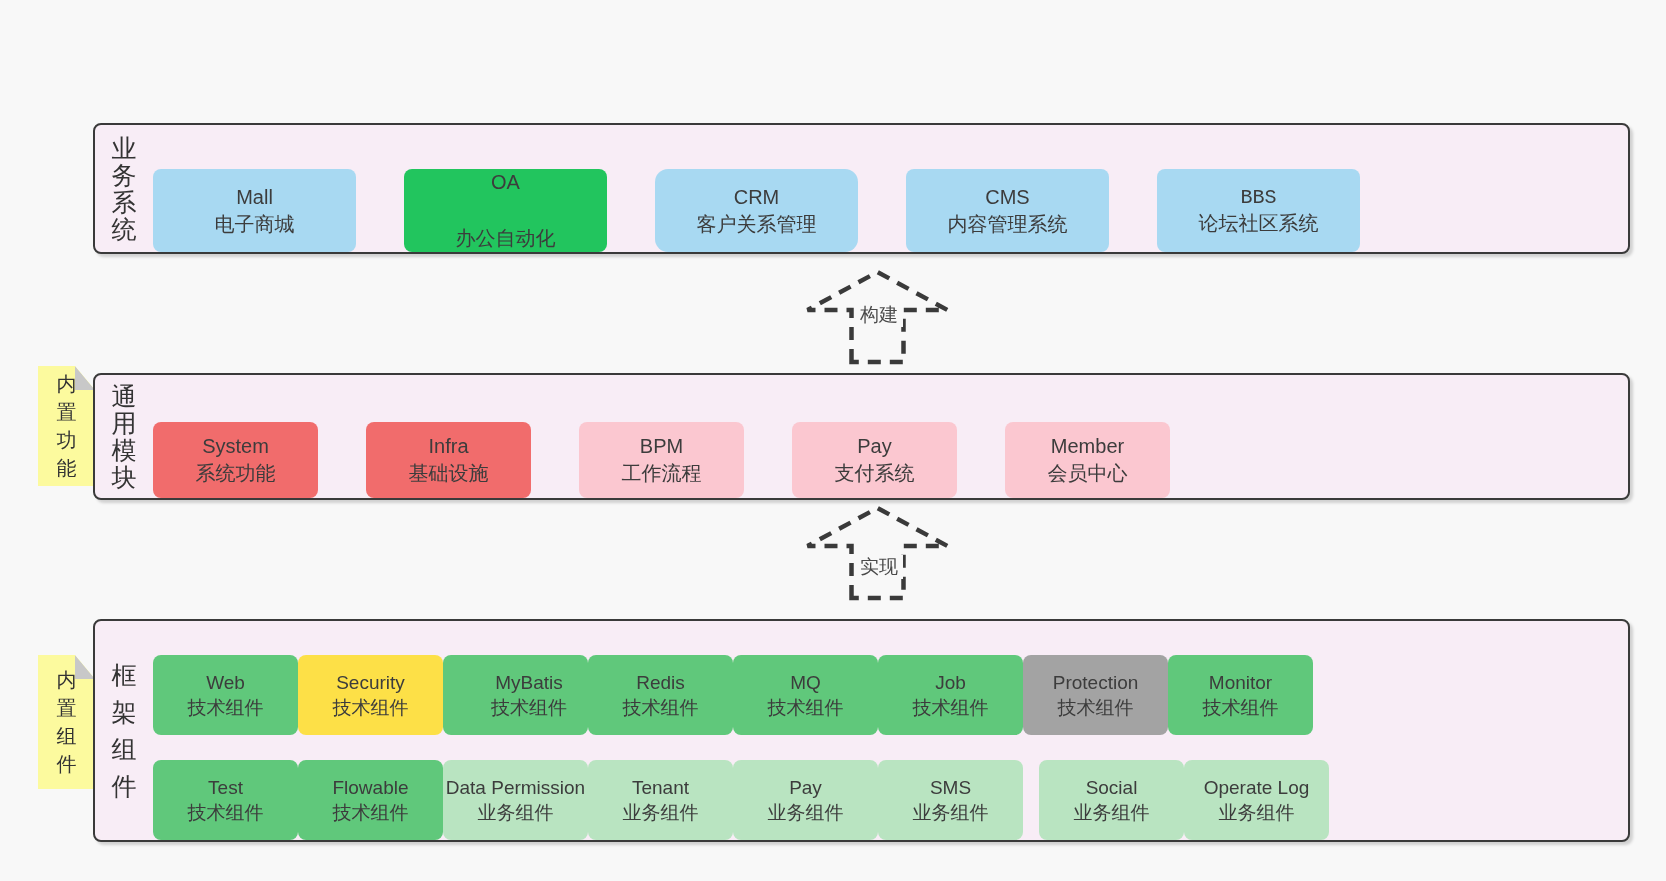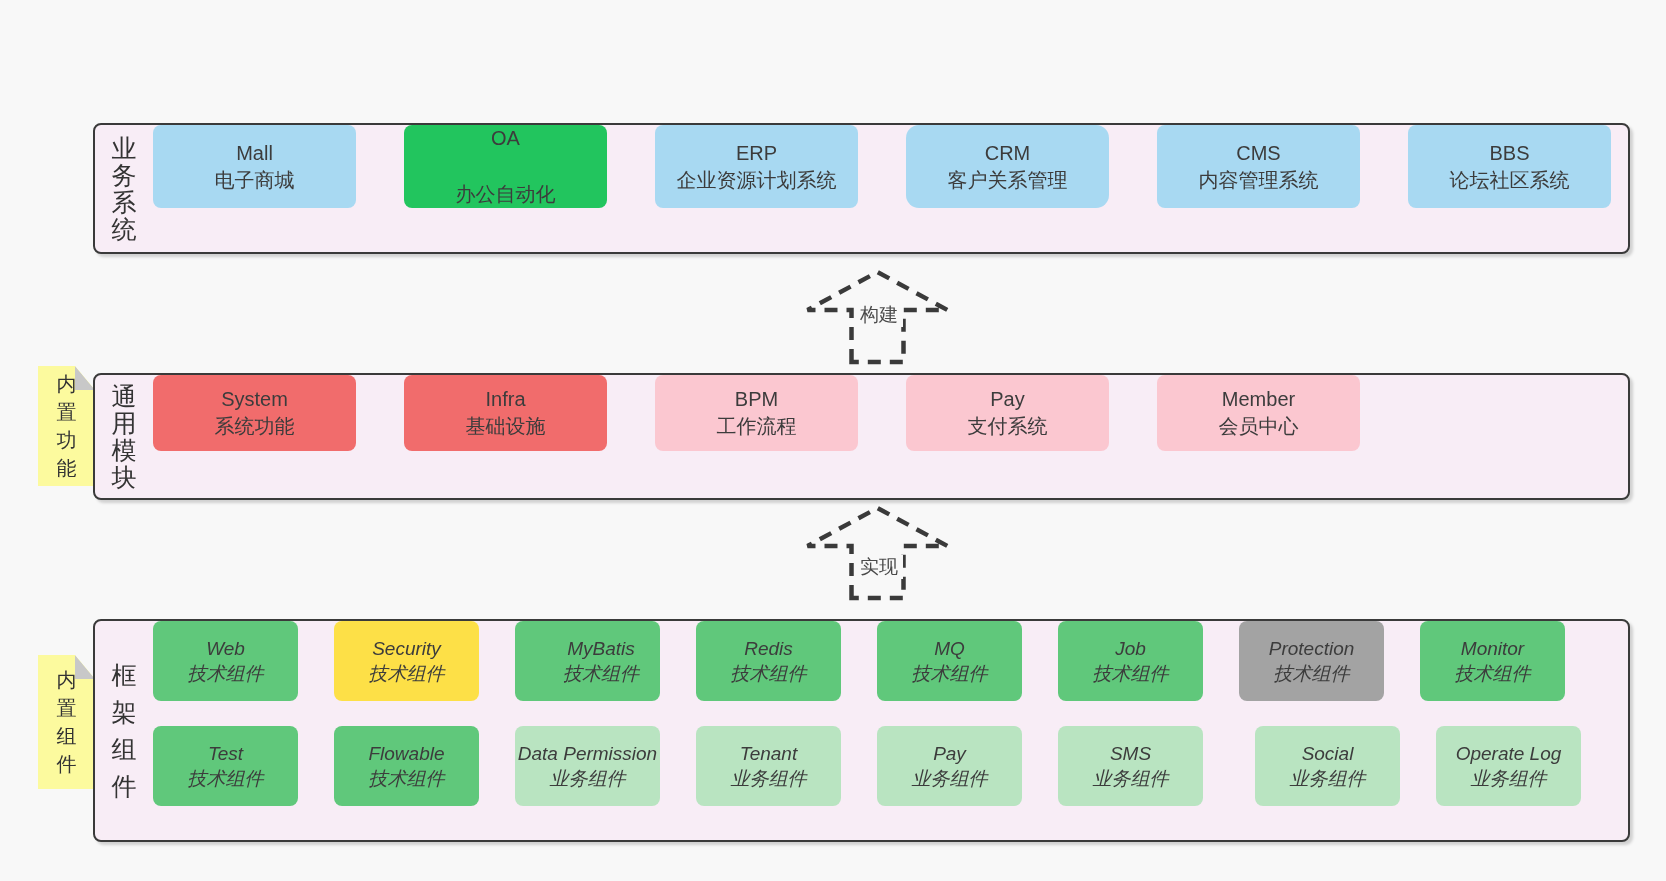--- a/index.html
+++ b/index.html
@@ -24,33 +24,33 @@
   .tier3{left:93px;top:619px;width:1537px;height:223px;}
 
   .tier-label{
     width:58px;flex:0 0 58px;
     display:flex;flex-direction:column;align-items:center;justify-content:center;
     color:#333;font-size:25px;
   }
   .tier-label span{display:block;line-height:27px;}
   .tier3 .tier-label span{line-height:37px;}
 
-  .tier-rows{flex:1;display:flex;flex-direction:column;justify-content:flex-start;gap:25px;}
+  .tier-rows{flex:1;display:flex;flex-direction:column;justify-content:flex-end;gap:25px;}
   .row{display:flex;}
   .tier1 .row,.tier2 .row{gap:48px;}
-  .tier3 .row{gap:36px;font-style:italic;}
+  .tier3 .row{}
 
   .box{
     border-radius:8px;
     display:flex;flex-direction:column;align-items:center;justify-content:center;
     text-align:center;color:#3c3c3c;font-size:20px;
     box-sizing:border-box;
   }
   .tier1 .box{width:203px;height:83px;}
-  .tier2 .box{width:203px;height:76px;}
+  .tier2 .box{width:165px;height:76px;}
   .tier3 .box{width:145px;height:80px;font-size:19px;}
   .box-title,.box-sub{line-height:27px;}
   .tier3 .box-title,.tier3 .box-sub{line-height:25px;}
 
   
   .sticky{
     position:absolute;width:57px;z-index:1;
     background:#fcfa9e;
     box-shadow:2px 2px 3px rgba(0,0,0,0.18);
     clip-path:polygon(0 0,calc(100% - 20px) 0,100% 24px,100% 100%,0 100%);
@@ -111,33 +111,29 @@
   <div class="tier-rows">
       <div class="row">
         <div class="box" style="background: rgb(168, 217, 242);">
           <div class="box-title">Mall</div>
           <div class="box-sub">电子商城</div>
         </div>
         <div class="box" style="background: #22c55e; gap: 29px;">
           <div class="box-title">OA</div>
           <div class="box-sub">办公自动化</div>
         </div>
-        <div class="box" style="background: rgb(168, 217, 242);">
-          <div class="box-title">ERP</div>
-          <div class="box-sub">企业资源计划系统</div>
-        </div>
         <div class="box" style="background: rgb(168, 217, 242); border-radius: 13px;">
           <div class="box-title">CRM</div>
           <div class="box-sub">客户关系管理</div>
         </div>
         <div class="box" style="background: rgb(168, 217, 242);">
           <div class="box-title">CMS</div>
           <div class="box-sub">内容管理系统</div>
         </div>
-        <div class="box" style="background: rgb(168, 217, 242);">
+        <div class="box" style="background: rgb(168, 217, 242); font-family: Liberation Mono, monospace;">
           <div class="box-title">BBS</div>
           <div class="box-sub">论坛社区系统</div>
         </div>
       </div>
     </div>
 </div>
 
 <svg class="arrow arrow1" width="175" height="106" viewBox="0 0 175 106">
   <polygon points="61.5,100 61.5,48 17.5,48 87.5,10 157.5,48 113.5,48 113.5,100" fill="none" stroke="#3a3a3a" stroke-width="4.5" stroke-dasharray="13 9"></polygon>
 </svg>

